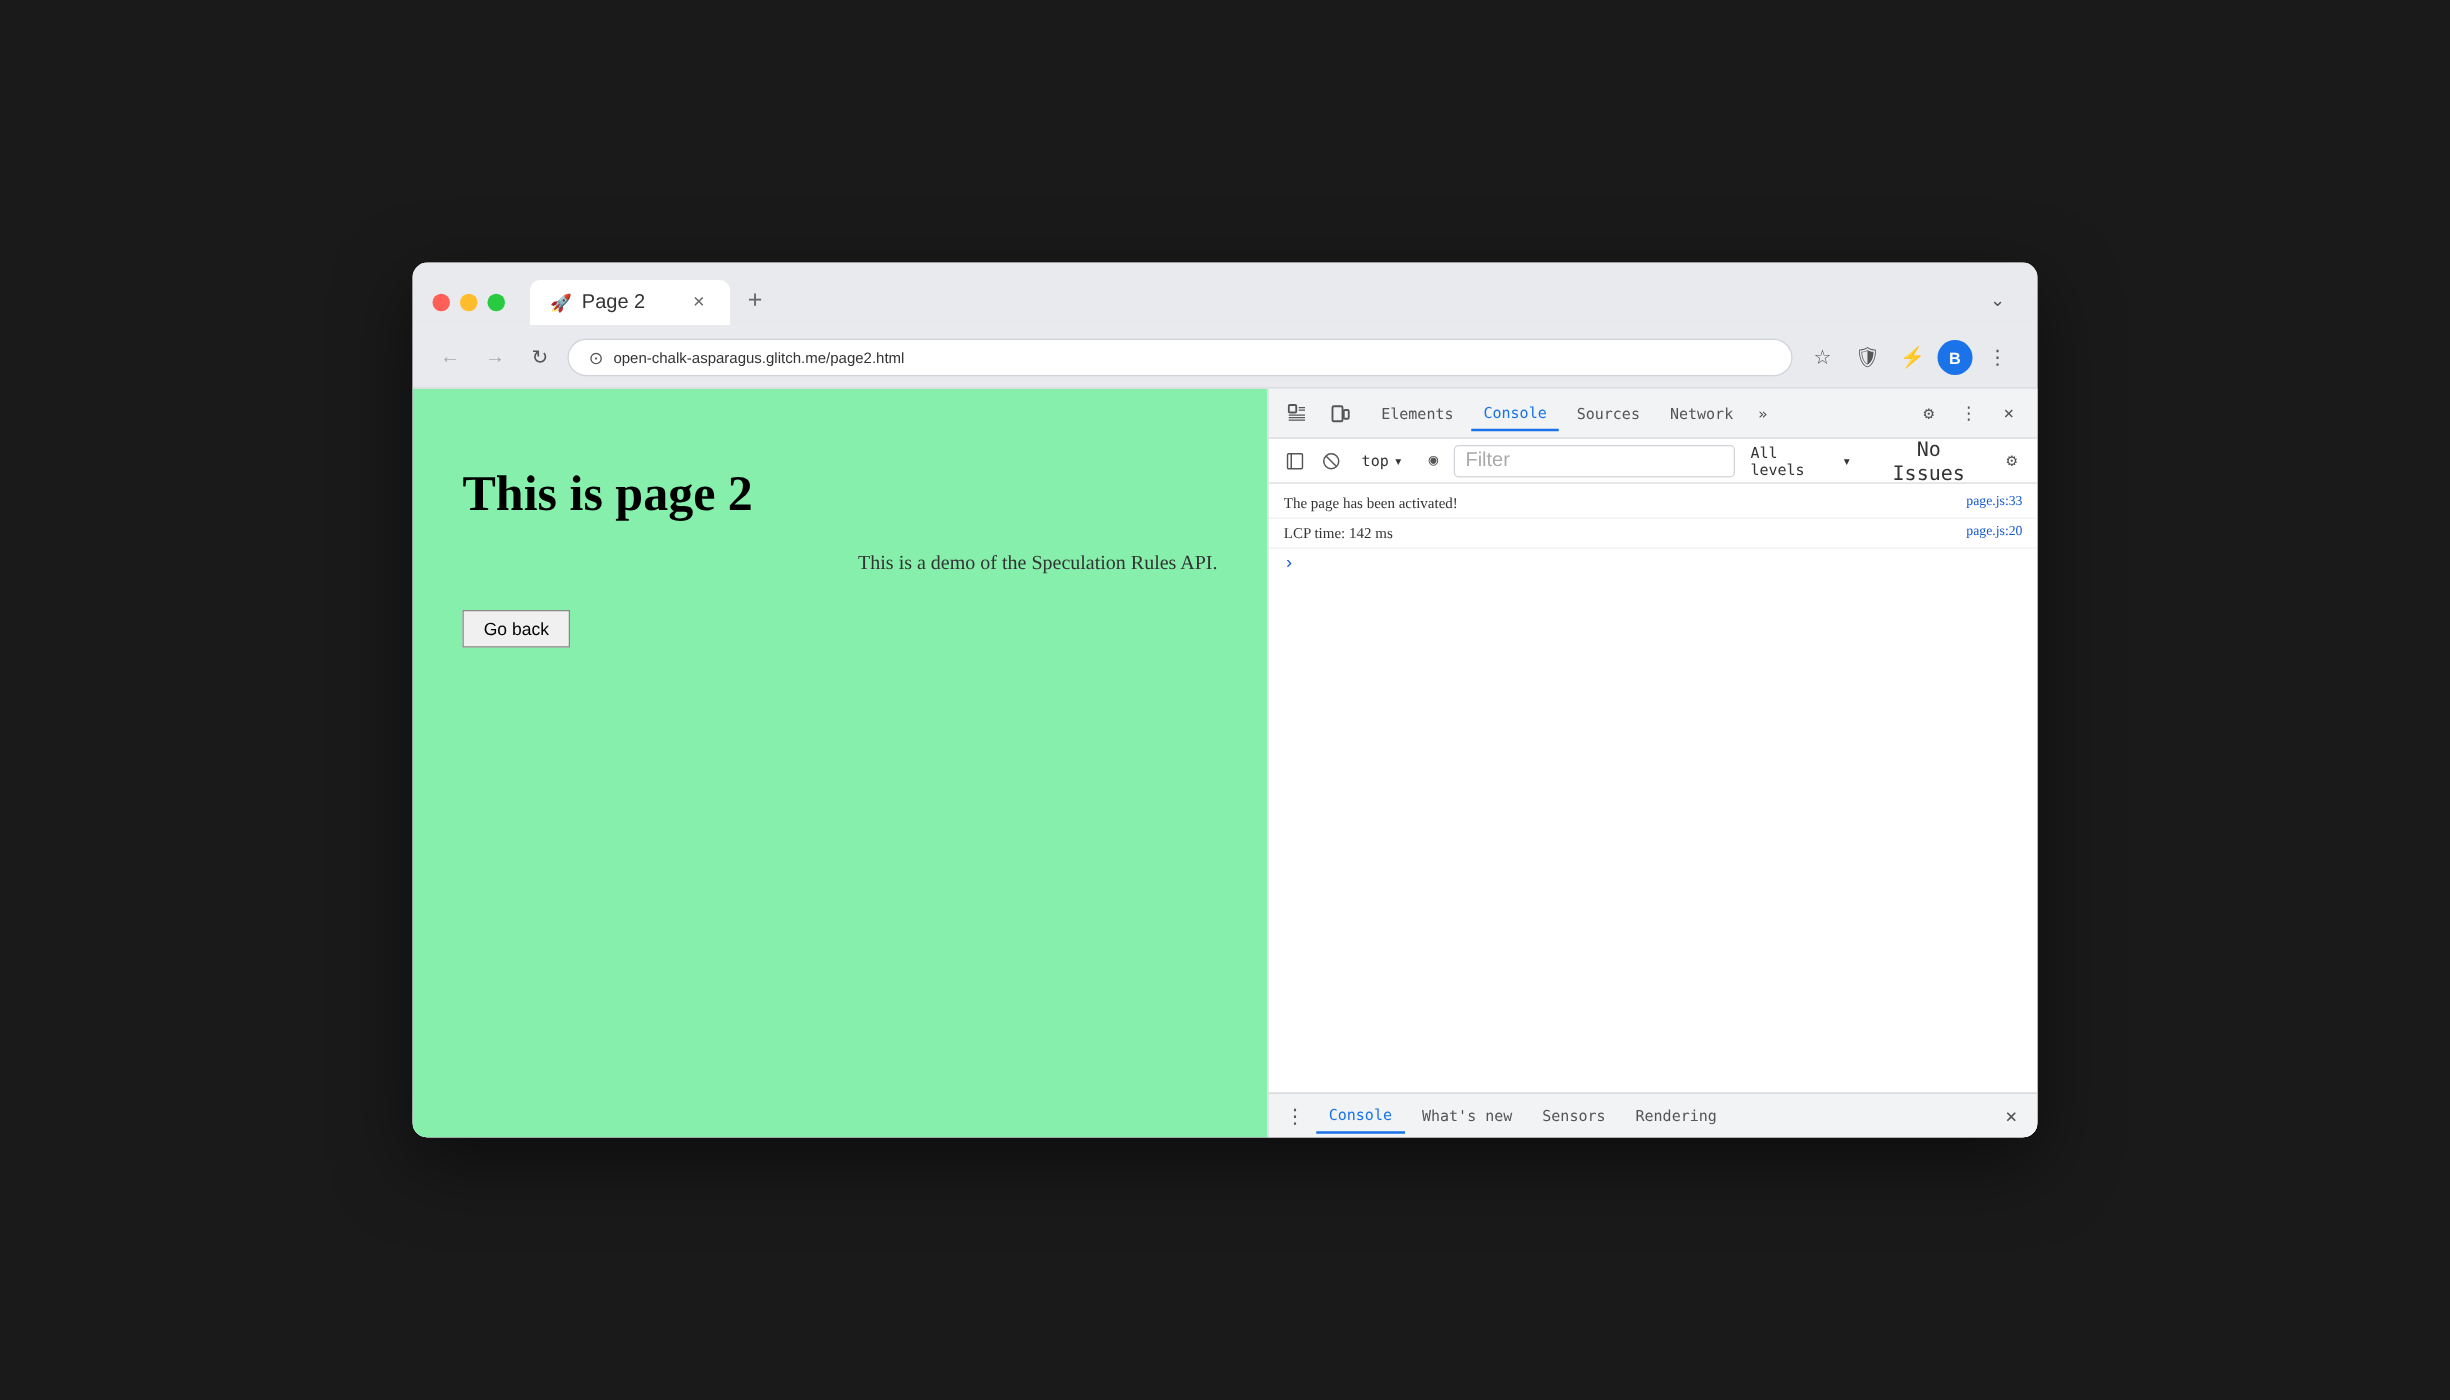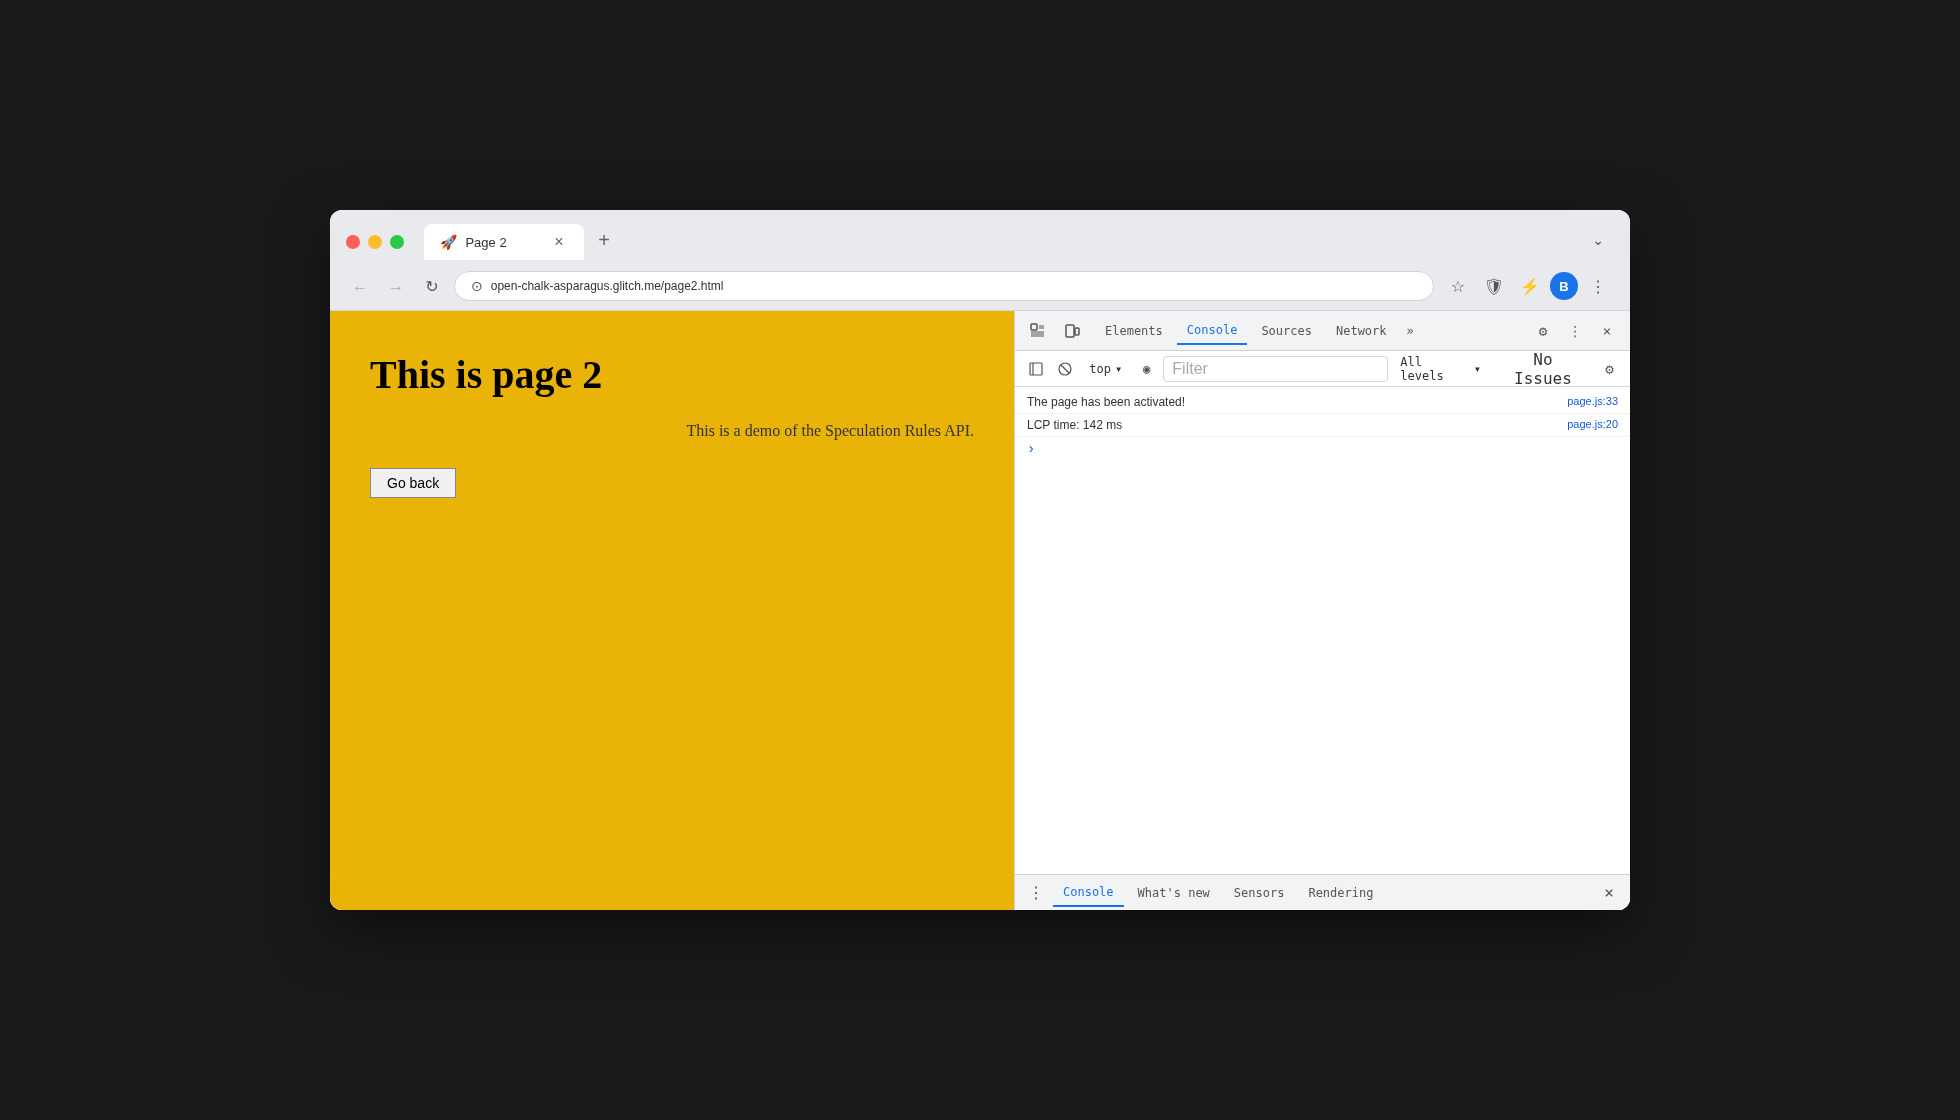--- a/index.html
+++ b/index.html
@@ -67,21 +67,21 @@
       min-width: 160px;
       height: 36px;
     }
 
     .tab-favicon {
       font-size: 14px;
     }
 
     .tab-title {
       flex: 1;
-      font-size: 13px;
+      font-size: 16px;
     }
 
     .tab-close {
       cursor: pointer;
       color: #666;
       font-size: 16px;
       line-height: 1;
       width: 18px;
       height: 18px;
       display: flex;
@@ -201,22 +201,22 @@
     .main-content {
       display: flex;
       flex: 1;
       overflow: hidden;
       background: #fff;
     }
 
     
     .webpage {
       flex: 1;
-      background: #eab308;
-      padding: 40px 40px;
+      background: #86efac;
+      padding: 60px 40px;
       overflow-y: auto;
     }
 
     .page-heading {
       font-size: 40px;
       font-weight: 900;
       color: #000;
       margin-bottom: 24px;
       font-family: Georgia, serif;
     }
@@ -392,21 +392,21 @@
       overflow-y: auto;
       background: #fff;
       padding: 4px 0;
     }
 
     .console-entry {
       display: flex;
       align-items: flex-start;
       padding: 4px 12px;
       font-size: 12px;
-      font-family: Liberation Sans, sans-serif;
+      font-family: Liberation Serif, serif;
       border-bottom: 1px solid #f0f0f0;
       min-height: 22px;
     }
 
     .console-entry-text {
       flex: 1;
       color: #333;
       word-break: break-all;
     }
 

